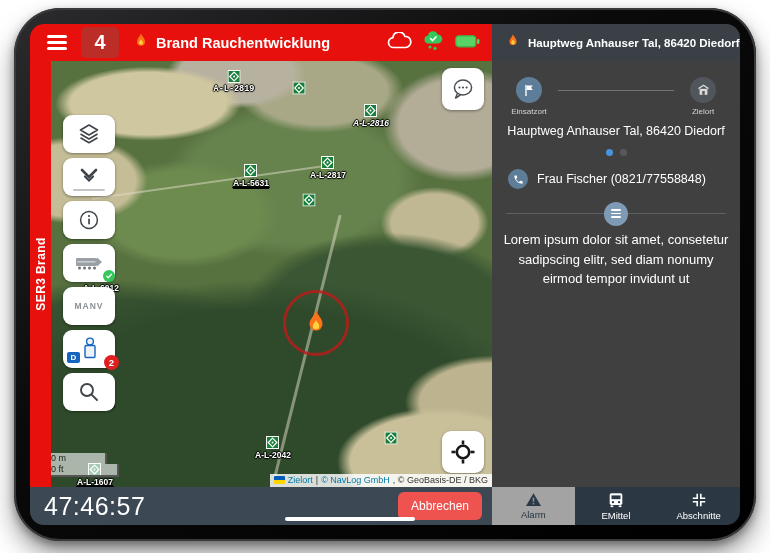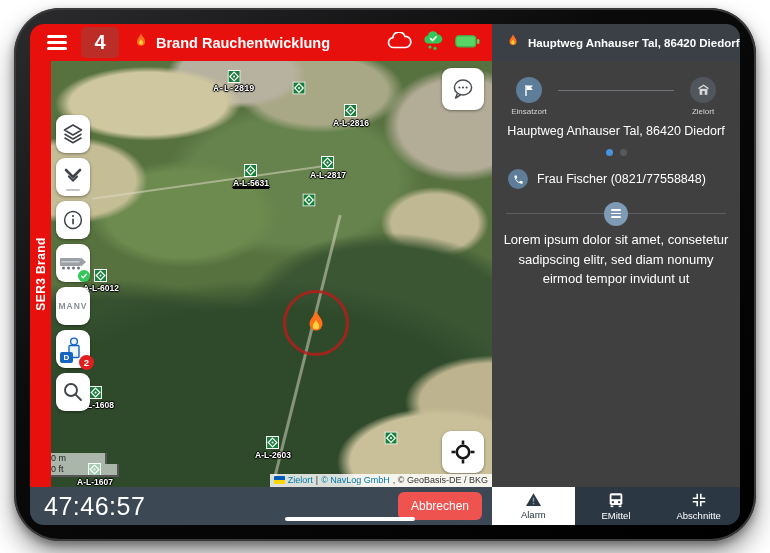--- a/index.html
+++ b/index.html
@@ -45,21 +45,21 @@
       radial-gradient(110px 55px at 42% 3%, #b7b19f 0 52%, rgba(183,177,159,0) 63%),
       radial-gradient(140px 70px at 61% 7%, #a8a887 0 48%, rgba(168,168,135,0) 60%),
       radial-gradient(130px 95px at 93% 15%, #b3ac97 0 48%, rgba(179,172,151,0) 60%),
       radial-gradient(90px 60px at 87% 38%, #c0b892 0 48%, rgba(192,184,146,0) 60%),
       radial-gradient(160px 90px at 30% 36%, #6d8a4f 0 48%, rgba(109,138,79,0) 60%),
       radial-gradient(200px 120px at 55% 28%, #66834d 0 52%, rgba(102,131,77,0) 65%); }
   .road { position:absolute; background:rgba(226,221,201,.5); }
   .road1 { width:2.5px; height:270px; left:255px; top:150px; transform:rotate(14deg); }
   .road2 { width:240px; height:2px; left:40px; top:120px; transform:rotate(-8deg); }
 
-  .map-btn { position:absolute; left:5px; width:34px; height:38px; background:#fff; border-radius:9px;
+  .map-btn { position:absolute; left:12px; width:52px; height:38px; background:#fff; border-radius:9px;
     box-shadow:0 1px 3px rgba(0,0,0,.4); display:flex; align-items:center; justify-content:center; cursor:pointer; }
   .map-btn.square-right { left:auto; right:8px; }
   .manv-text { font-size:8.5px; font-weight:700; color:#8a9097; letter-spacing:1px; }
   .badge { position:absolute; right:-4px; bottom:-2px; min-width:15px; height:15px; border-radius:8px;
     background:#e02020; color:#fff; font-size:9.5px; font-weight:700; display:flex; align-items:center; justify-content:center; padding:0 3px; }
   .check-badge { position:absolute; right:0px; bottom:0px; width:12px; height:12px; border-radius:50%;
     background:#34c759; display:flex; align-items:center; justify-content:center; }
   .d-box { position:absolute; left:4px; bottom:5px; width:13px; height:11px; background:#1565c0; border-radius:2px;
     color:#fff; font-size:8px; font-weight:700; display:flex; align-items:center; justify-content:center; }
   .tiny-caption { position:absolute; bottom:5px; left:10px; right:10px; height:2px; background:#c3c6c9; border-radius:1px; }
@@ -103,21 +103,21 @@
 
   
   .bottom { height:38px; display:flex; flex-shrink:0; position:relative; }
   .bottom-left { flex:1; background:#3c4955; display:flex; align-items:center; }
   .timer { color:#fff; font-size:25px; letter-spacing:.5px; margin-left:14px; }
   .cancel-btn { margin-left:auto; margin-right:10px; background:#ef5350; border:none; color:#fff; font-size:12px;
     padding:7px 13px; border-radius:6px; cursor:pointer; font-family:inherit; }
   .tabbar { width:248px; background:#2b3844; display:flex; }
   .tab { flex:1; display:flex; flex-direction:column; align-items:center; justify-content:center; gap:2px;
     color:#fff; font-size:9.5px; cursor:pointer; }
-  .tab.active { background:#ffffff; color:#27333d; }
+  .tab.active { background:#a3a3a3; color:#27333d; }
   .home-indicator { position:absolute; left:255px; bottom:4px; width:130px; height:4px; border-radius:2px; background:#fff; z-index:5; }
 </style>
 </head>
 <body>
 
 <div class="device">
   <div class="screen">
 
     <div class="topbar">
       <div class="topbar-left">
@@ -186,23 +186,23 @@
               <path d="M6.5 2.2 L10.8 6.5 L6.5 10.8 L2.2 6.5 Z" fill="none" stroke="#fff" stroke-width="1.2"></path>
               <circle cx="6.5" cy="6.5" r="1" fill="#fff"></circle>
             </svg>
           </div>
           <div class="marker" style="left: 222px; top: 387px;">
             <svg width="13" height="13" viewBox="0 0 13 13">
               <rect x="0.5" y="0.5" width="12" height="12" fill="#1b7f3c" stroke="#ffffff" stroke-width="1"></rect>
               <path d="M6.5 2.2 L10.8 6.5 L6.5 10.8 L2.2 6.5 Z" fill="none" stroke="#fff" stroke-width="1.2"></path>
               <circle cx="6.5" cy="6.5" r="1" fill="#fff"></circle>
             </svg>
-            <div class="marker-label">A-L-2603</div>
-          </div>
-          <div class="marker" style="left: 44px; top: 414px;">
+            <div class="marker-label">A-L-2042</div>
+          </div>
+          <div class="marker" style="left: 44px; top: 414px; text-decoration: underline;">
             <svg width="13" height="13" viewBox="0 0 13 13">
               <rect x="0.5" y="0.5" width="12" height="12" fill="#1b7f3c" stroke="#ffffff" stroke-width="1"></rect>
               <path d="M6.5 2.2 L10.8 6.5 L6.5 10.8 L2.2 6.5 Z" fill="none" stroke="#fff" stroke-width="1.2"></path>
               <circle cx="6.5" cy="6.5" r="1" fill="#fff"></circle>
             </svg>
             <div class="marker-label">A-L-1607</div>
           </div>
           <div class="marker" style="left: 45px; top: 337px;">
             <svg width="13" height="13" viewBox="0 0 13 13">
               <rect x="0.5" y="0.5" width="12" height="12" fill="#1b7f3c" stroke="#ffffff" stroke-width="1"></rect>
@@ -235,21 +235,21 @@
             <div class="marker-label">A-L-2817</div>
           </div>
           <div class="marker" style="left: 200px; top: 115px; text-decoration: underline;">
             <svg width="13" height="13" viewBox="0 0 13 13">
               <rect x="0.5" y="0.5" width="12" height="12" fill="#1b7f3c" stroke="#ffffff" stroke-width="1"></rect>
               <path d="M6.5 2.2 L10.8 6.5 L6.5 10.8 L2.2 6.5 Z" fill="none" stroke="#fff" stroke-width="1.2"></path>
               <circle cx="6.5" cy="6.5" r="1" fill="#fff"></circle>
             </svg>
             <div class="marker-label">A-L-5631</div>
           </div>
-          <div class="marker" style="left: 300px; top: 55px;">
+          <div class="marker" style="left: 320px; top: 55px; font-style: italic;">
             <svg width="13" height="13" viewBox="0 0 13 13">
               <rect x="0.5" y="0.5" width="12" height="12" fill="#1b7f3c" stroke="#ffffff" stroke-width="1"></rect>
               <path d="M6.5 2.2 L10.8 6.5 L6.5 10.8 L2.2 6.5 Z" fill="none" stroke="#fff" stroke-width="1.2"></path>
               <circle cx="6.5" cy="6.5" r="1" fill="#fff"></circle>
             </svg>
             <div class="marker-label">A-L-2816</div>
           </div>
           <div class="marker" style="left: 248px; top: 27px;">
             <svg width="13" height="13" viewBox="0 0 13 13">
               <rect x="0.5" y="0.5" width="12" height="12" fill="#1b7f3c" stroke="#ffffff" stroke-width="1"></rect>

